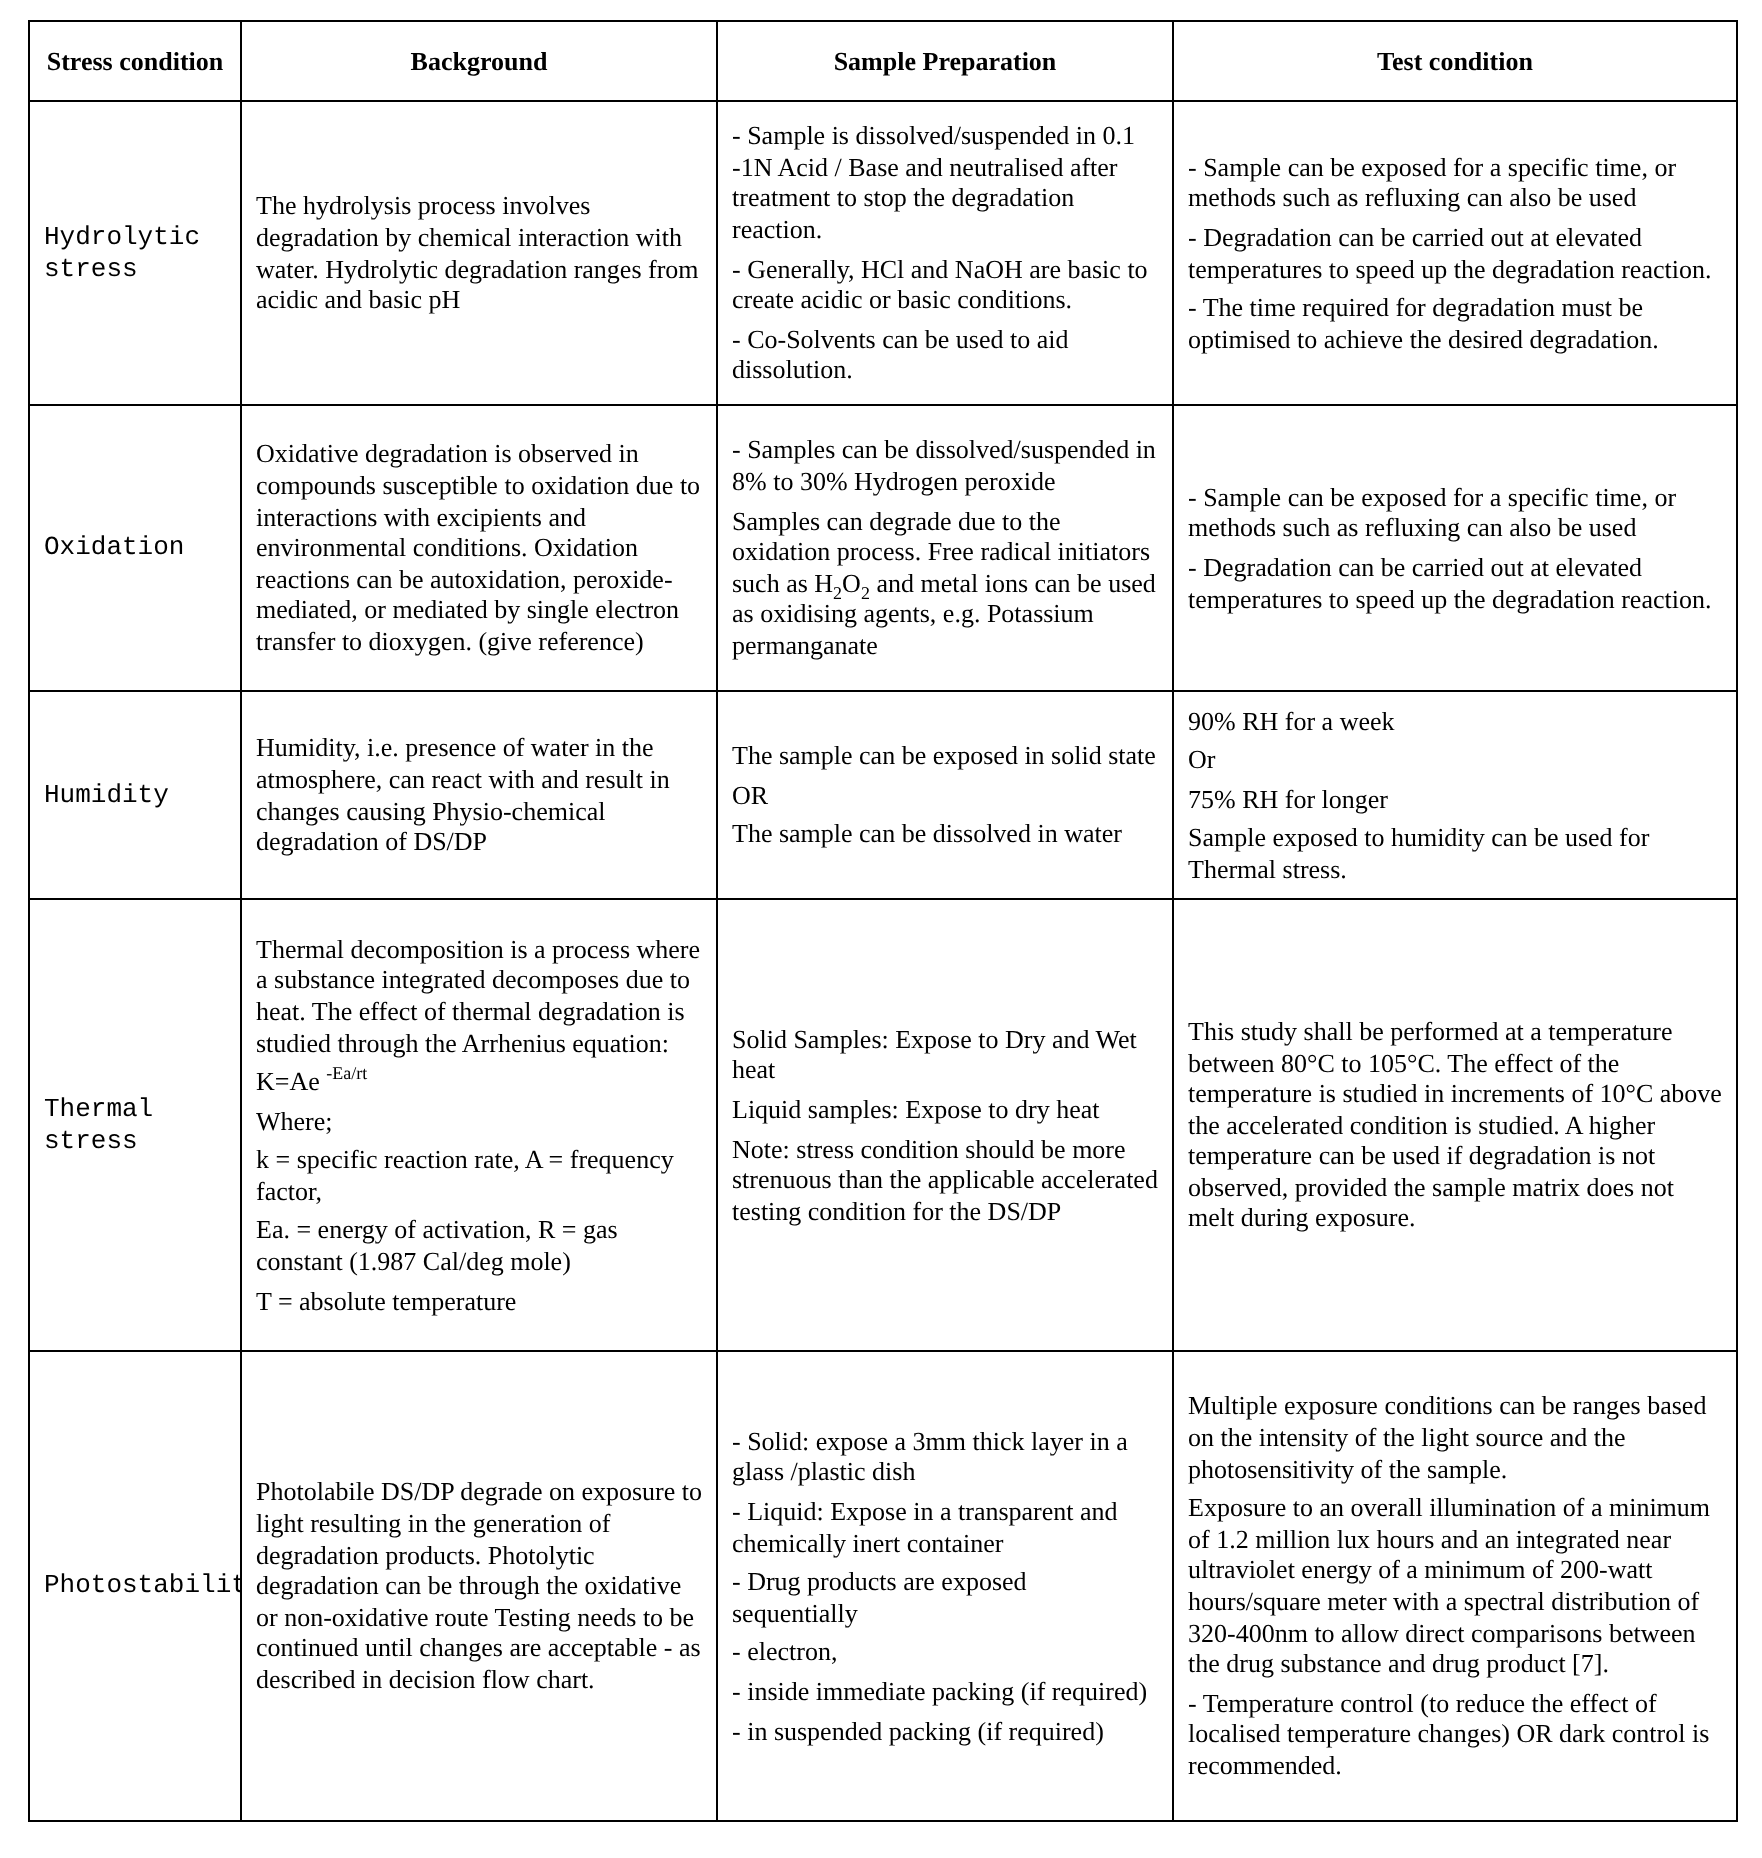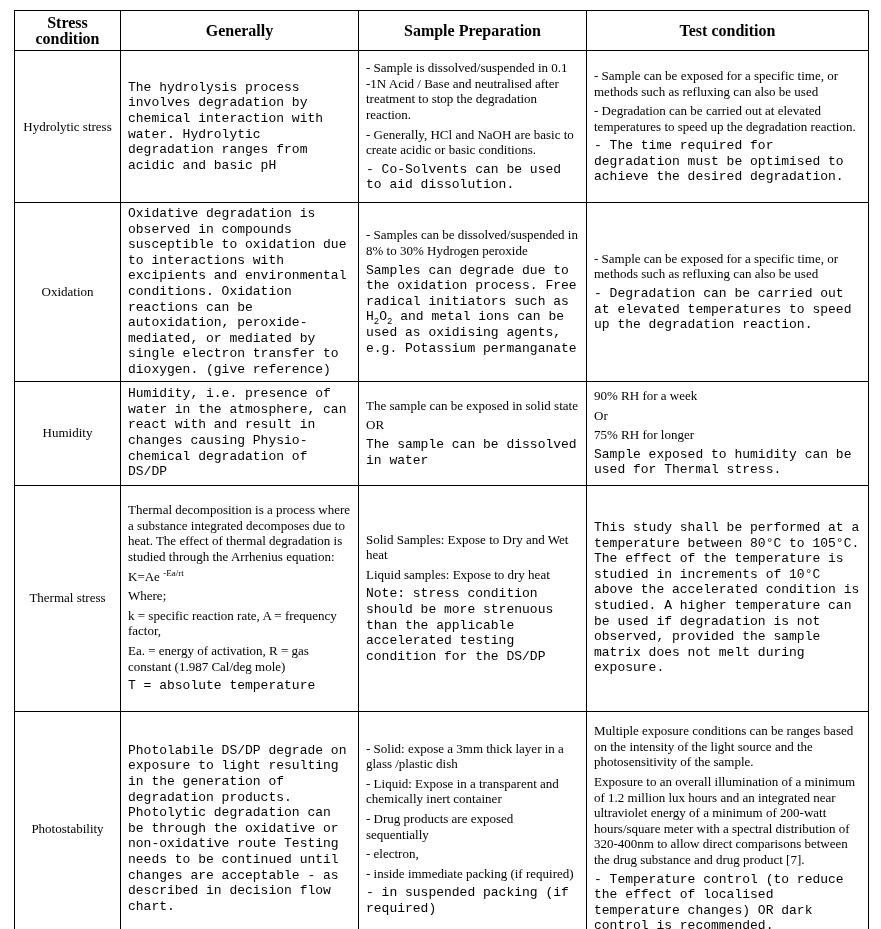--- a/index.html
+++ b/index.html
@@ -22,65 +22,65 @@
   }
   table.stress-table th,
   table.stress-table td {
     border: 1px solid #000000;
     vertical-align: middle;
     box-sizing: border-box;
     overflow: hidden;
   }
   table.stress-table th {
     font-weight: bold;
-    font-size: 16px;
+    font-size: 13px;
     line-height: 16px;
     padding: 3px 6px;
     height: 40px;
   }
   table.stress-table td {
     font-size: 13px;
     line-height: 15.6px;
     padding: 3px 7px;
   }
   td.cell-condition {
-    text-align: center;
+    text-align: left;
     padding: 3px 6px;
+    font-family: Liberation Mono, monospace;
   }
   td.cell-background {
     padding-left: 11px;
     padding-right: 10px;
   }
   td p {
     margin: 0 0 4px 0;
   }
   td p:last-child {
     margin-bottom: 0;
-    font-family: Liberation Mono, monospace;
   }
   sup, sub {
     font-size: 9px;
     line-height: 0;
   }
 </style>
 </head>
 <body>
 
 <div class="page">
   <table class="stress-table">
     <colgroup>
       <col style="width:106px">
       <col style="width:238px">
       <col style="width:228px">
       <col style="width:282px">
     </colgroup>
     <thead>
       <tr>
         <th>Stress condition</th>
-        <th>Generally</th>
+        <th>Background</th>
         <th>Sample Preparation</th>
         <th>Test condition</th>
       </tr>
     </thead>
     <tbody>
         <tr style="height: 152px;">
           <td class="cell-condition">Hydrolytic stress</td>
           <td class="cell-background">
             <p>The hydrolysis process involves degradation by chemical interaction with water. Hydrolytic degradation ranges from acidic and basic pH</p>
           </td>

